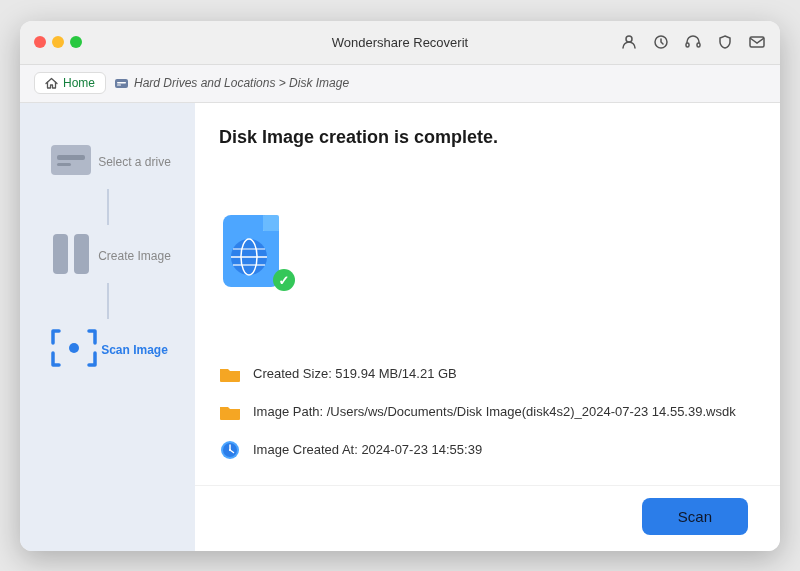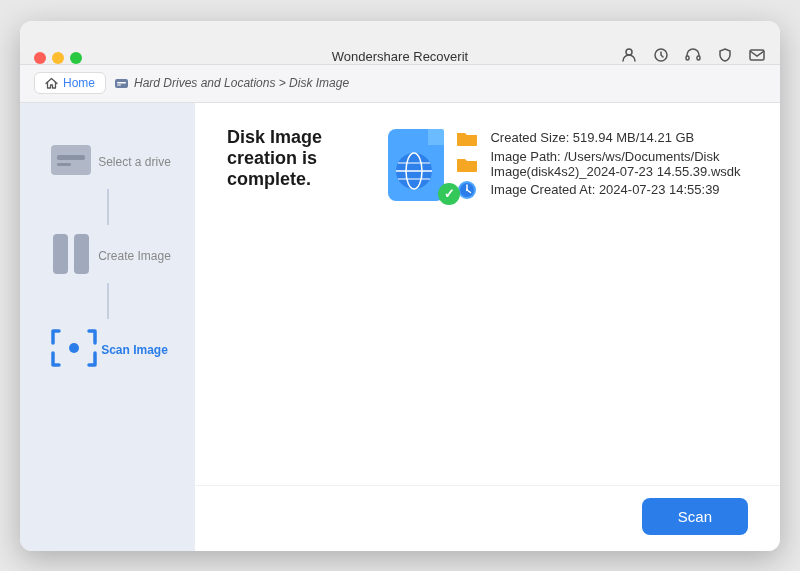--- a/index.html
+++ b/index.html
@@ -21,21 +21,21 @@
       box-shadow: 0 8px 30px rgba(0,0,0,0.25);
       display: flex;
       flex-direction: column;
       overflow: hidden;
     }
     
     .titlebar {
       background: #f0f0f0;
       height: 44px;
       display: flex;
-      align-items: flex-end;
+      align-items: center;
       padding: 0 14px;
       border-bottom: 1px solid #ddd;
       position: relative;
     }
     .traffic-lights {
       display: flex;
       gap: 6px;
       align-items: center;
     }
     .traffic-light {
@@ -82,21 +82,21 @@
     }
     .nav-home-btn {
       display: flex;
       align-items: center;
       gap: 5px;
       background: white;
       border: 1px solid #ddd;
       border-radius: 6px;
       padding: 3px 10px;
       font-size: 12px;
-      color: #3b82f6;
+      color: #15803d;
       cursor: pointer;
     }
     .nav-breadcrumb {
       display: flex;
       align-items: center;
       gap: 5px;
       font-size: 12px;
       color: #555;
       font-style: italic;
     }
@@ -142,23 +142,23 @@
     .sidebar-connector {
       width: 2px;
       height: 36px;
       background: #c5cfe0;
       margin: 2px 0;
     }
     
     .content {
       flex: 1;
       background: white;
-      padding: 24px 32px;
-      display: flex;
-      flex-direction: row;
+      padding: 24px 24px;
+      display: flex;
+      flex-direction: column;
       overflow-y: auto;
       justify-content: space-between;
     }
     .content-title {
       font-size: 18px;
       font-weight: 600;
       color: #1a1a1a;
       margin-bottom: 20px;
     }
     .file-preview {
@@ -182,21 +182,21 @@
       display: flex;
       align-items: center;
       justify-content: center;
       color: white;
       font-size: 13px;
       font-weight: bold;
     }
     .info-list {
       display: flex;
       flex-direction: column;
-      gap: 0;
+      gap: 16px;
     }
     .info-item {
       display: flex;
       align-items: center;
       gap: 12px;
       font-size: 13px;
       color: #333;
     }
     .info-icon {
       width: 22px;
@@ -208,21 +208,21 @@
     }
     .footer {
       display: flex;
       justify-content: flex-end;
       padding: 12px 32px 16px;
       background: white;
       border-top: 1px solid #f0f0f0;
     }
     .scan-btn {
       background: #2b7de9;
-      color: #ffffff;
+      color: #0f172a;
       border: none;
       border-radius: 8px;
       padding: 10px 36px;
       font-size: 15px;
       font-weight: 500;
       cursor: pointer;
     }
 
     
     .file-svg {

